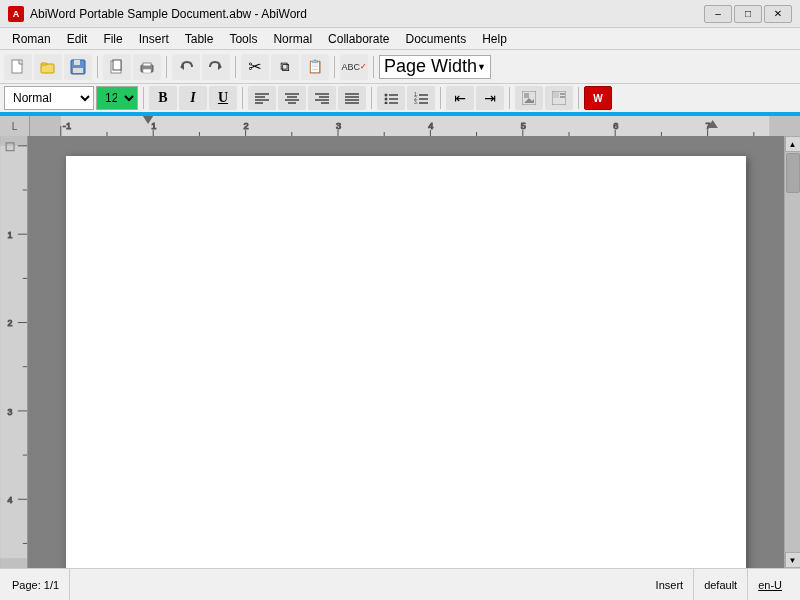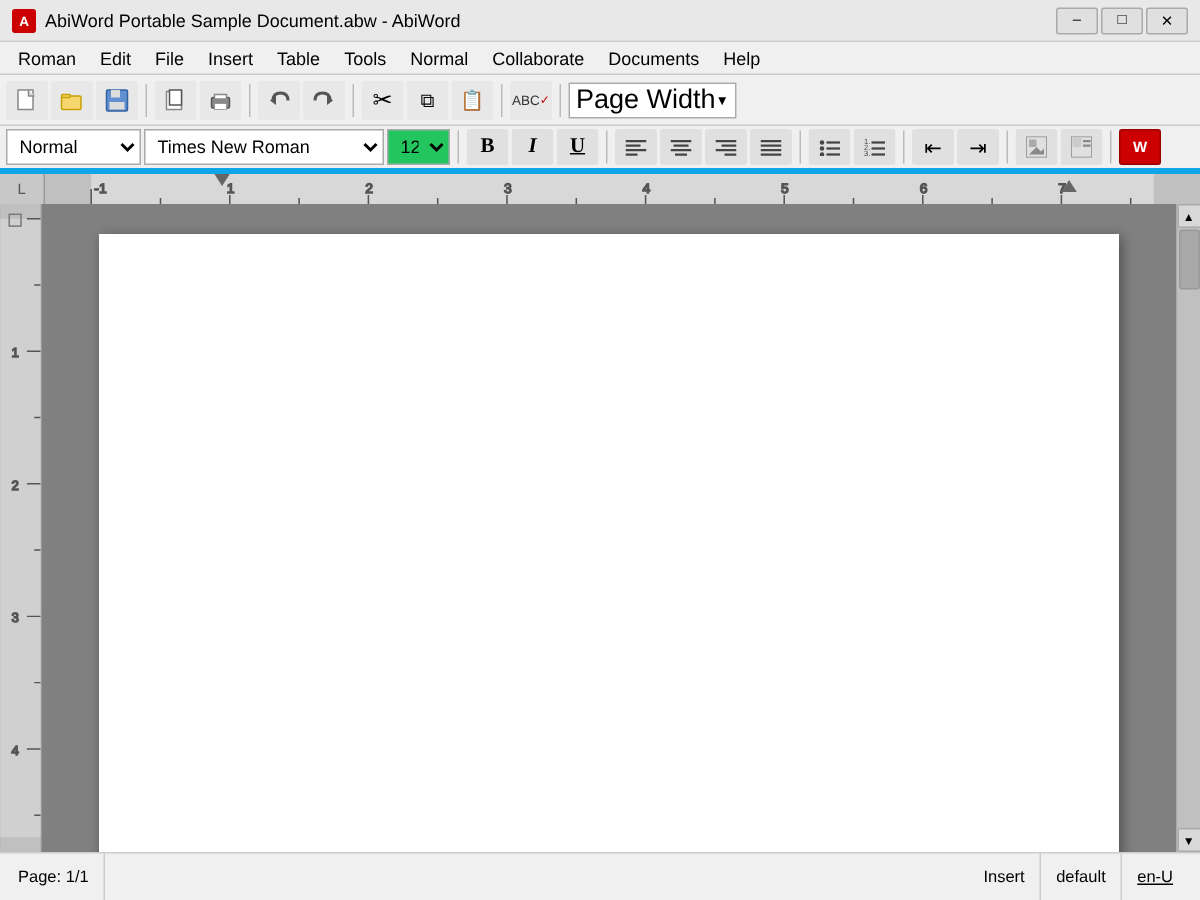--- a/index.html
+++ b/index.html
@@ -248,23 +248,20 @@
     <span style="font-size:9px;">▼</span>
   </div>
 </div>
 
 <div id="toolbar2">
 
   <select class="style-select" style="width:90px;">
     <option>Normal</option>
   </select>
 
-  <select class="font-select" style="width:160px;">
-    <option>Times New Roman</option>
-  </select>
 
   <select class="size-select">
     <option>12</option>
   </select>
   <div class="tb-separator"></div>
 
   <div class="fmt-btn" style="font-weight:bold; font-family:serif; font-size:14px;">B</div>
   <div class="fmt-btn" style="font-style:italic; font-family:serif; font-size:14px;">I</div>
   <div class="fmt-btn" style="text-decoration:underline; font-family:serif; font-size:14px;">U</div>
   <div class="tb-separator"></div>

